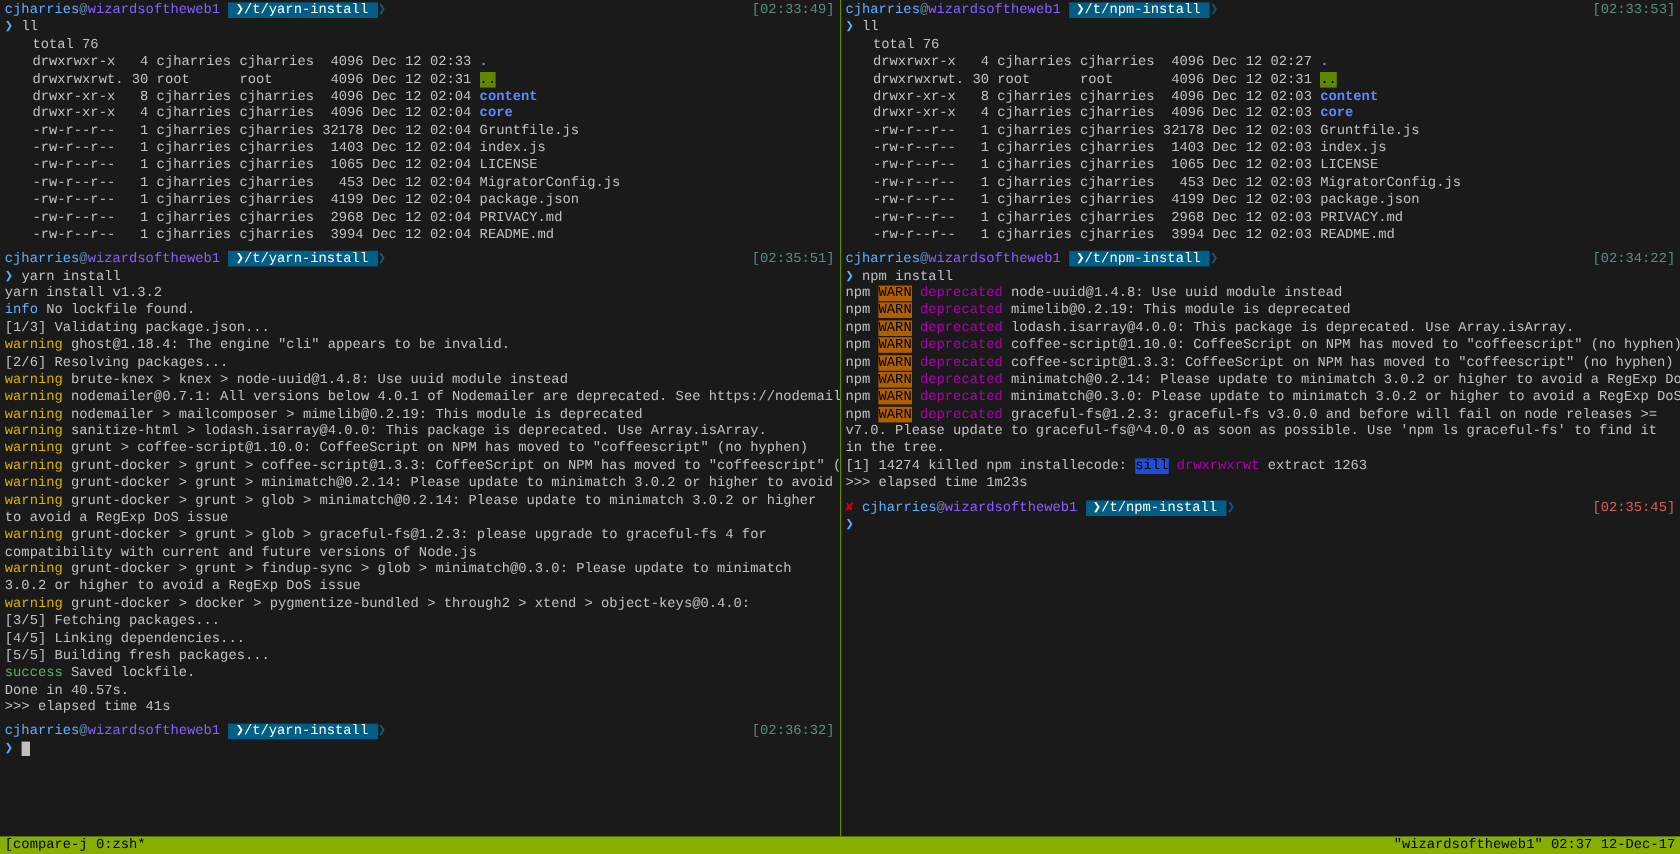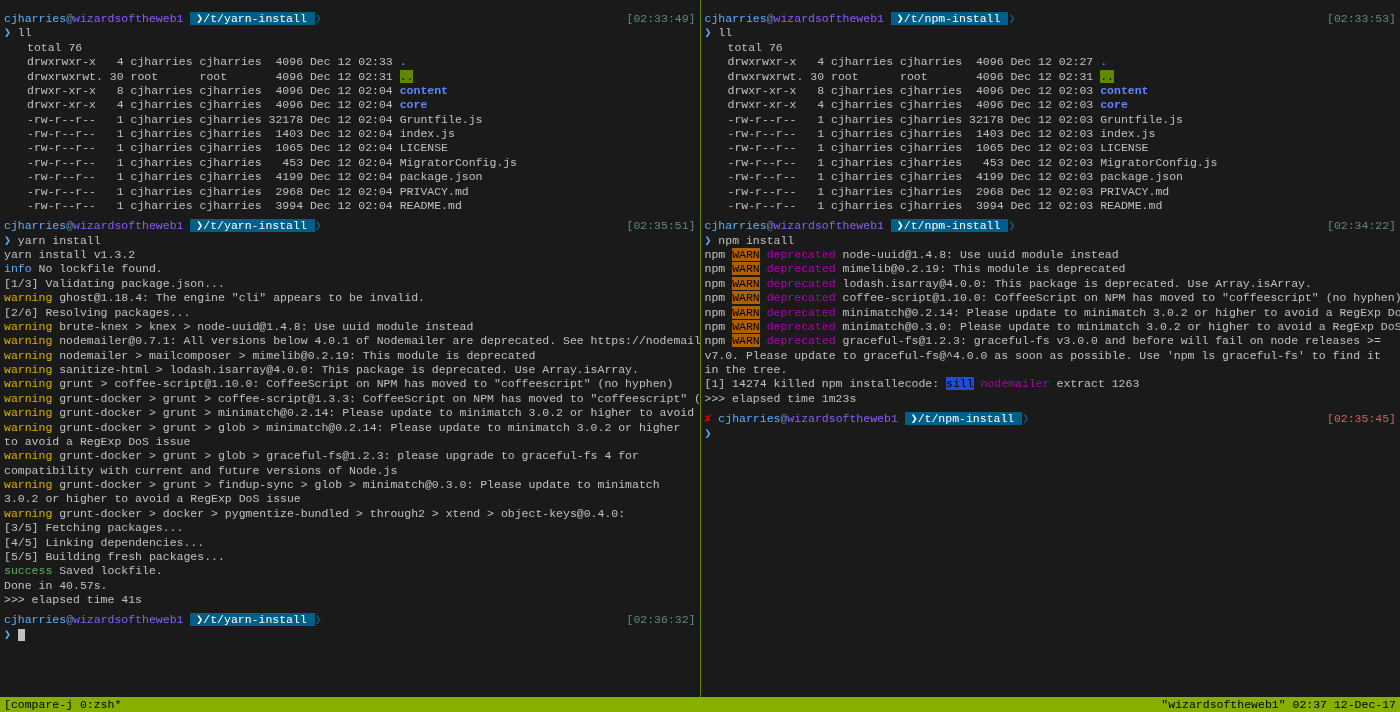--- a/index.html
+++ b/index.html
@@ -14,21 +14,21 @@
   display: flex;
   flex-direction: column;
 }
 .panes {
   display: flex;
   flex: 1;
   overflow: hidden;
 }
 .pane {
   flex: 1;
-  padding: 12px 4px;
+  padding: 2px 4px;
   overflow: hidden;
   line-height: 1.25;
 }
 .pane-left { border-right: 1px solid #5f8700; }
 .user { color: #5fafff; }
 .host { color: #875fff; }
 .at { color: #5f87af; }
 .path-badge {
   background: #005f87;
   color: #ffffff;
@@ -159,26 +159,27 @@
       <span class="user">cjharries</span><span class="at">@</span><span class="host">wizardsoftheweb1</span>
       <span class="path-badge">❯<span>/t/npm-install</span></span><span class="path-arrow-out">❯</span>
       <span class="time">[02:34:22]</span>
     </div>
     <div><span class="cmd-caret">❯ </span><span class="cmd">npm install</span></div>
     <div id="right-out">
         <div style="white-space: pre;"><span class="npm-c">npm</span> <span class="warn-bg">WARN</span> <span class="depr">deprecated</span> node-uuid@1.4.8: Use uuid module instead</div>
         <div style="white-space: pre;"><span class="npm-c">npm</span> <span class="warn-bg">WARN</span> <span class="depr">deprecated</span> mimelib@0.2.19: This module is deprecated</div>
         <div style="white-space: pre;"><span class="npm-c">npm</span> <span class="warn-bg">WARN</span> <span class="depr">deprecated</span> lodash.isarray@4.0.0: This package is deprecated. Use Array.isArray.</div>
         <div style="white-space: pre;"><span class="npm-c">npm</span> <span class="warn-bg">WARN</span> <span class="depr">deprecated</span> coffee-script@1.10.0: CoffeeScript on NPM has moved to "coffeescript" (no hyphen)</div>
+        <div style="white-space: pre;"><span class="npm-c">npm</span> <span class="warn-bg">WARN</span> <span class="depr">deprecated</span> coffee-script@1.3.3: CoffeeScript on NPM has moved to "coffeescript" (no hyphen)</div>
         <div style="white-space: pre;"><span class="npm-c">npm</span> <span class="warn-bg">WARN</span> <span class="depr">deprecated</span> minimatch@0.2.14: Please update to minimatch 3.0.2 or higher to avoid a RegExp DoS issue</div>
         <div style="white-space: pre;"><span class="npm-c">npm</span> <span class="warn-bg">WARN</span> <span class="depr">deprecated</span> minimatch@0.3.0: Please update to minimatch 3.0.2 or higher to avoid a RegExp DoS issue</div>
         <div style="white-space: normal;"><span class="npm-c">npm</span> <span class="warn-bg">WARN</span> <span class="depr">deprecated</span> graceful-fs@1.2.3: graceful-fs v3.0.0 and before will fail on node releases &gt;= v7.0. Please update to graceful-fs@^4.0.0 as soon as possible. Use 'npm ls graceful-fs' to find it in the tree.</div>
       </div>
     <div>
-      <span>[1]    14274 killed     npm install</span><span>ecode: </span><span class="sill">sill</span><span class="dopar"> nodemailer</span><span> extract 1263</span>
+      <span>[1]    14274 killed     npm install</span><span>ecode: </span><span class="sill">sill</span><span class="dopar"> drwxrwxrwt</span><span> extract 1263</span>
     </div>
     <div>&gt;&gt;&gt; elapsed time 1m23s</div>
 
     <div style="height:6px"></div>
     <div>
       <span class="err-x">✘ </span><span class="user">cjharries</span><span class="at">@</span><span class="host">wizardsoftheweb1</span>
       <span class="path-badge">❯<span>/t/npm-install</span></span><span class="path-arrow-out">❯</span>
       <span class="time-err">[02:35:45]</span>
     </div>
     <div><span class="cmd-caret">❯ </span></div>

